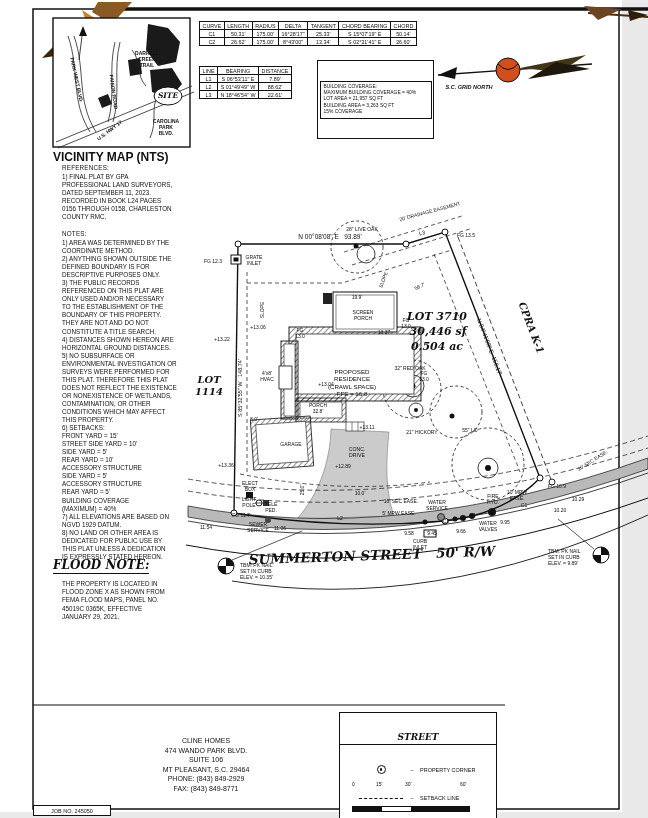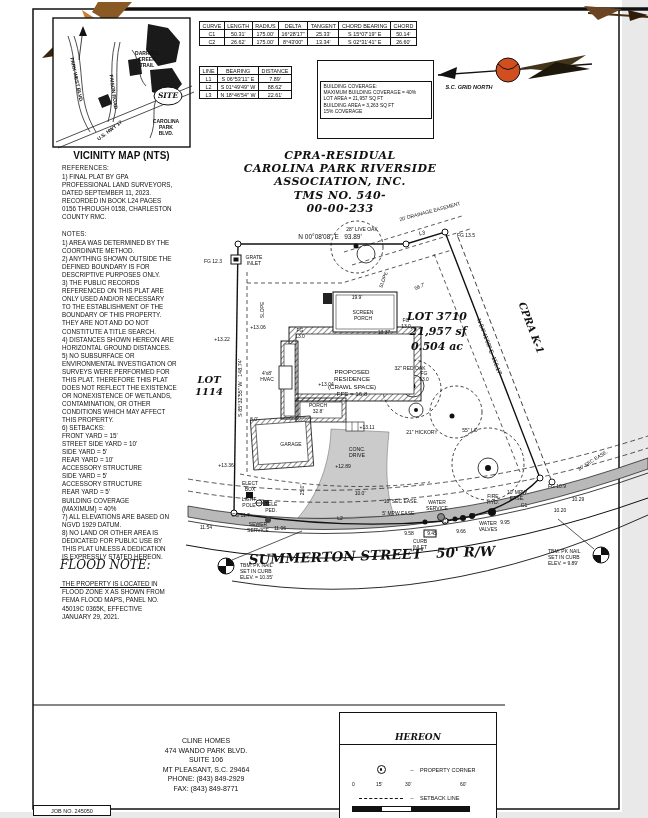--- a/index.html
+++ b/index.html
@@ -7,27 +7,27 @@
   .page{position:relative;width:648px;height:818px;overflow:hidden;}
   .paper{position:absolute;left:0;top:0;width:622px;height:812px;background:#fff;}
   svg.draw{position:absolute;left:0;top:0;z-index:2;}
   .anno-layer{position:absolute;left:0;top:0;width:648px;height:783px;z-index:4;pointer-events:none;}
   .anno{position:absolute;white-space:pre;text-align:center;line-height:1.18;color:#111;letter-spacing:0;}
   .anno.serif{font-family:"DejaVu Serif",serif;font-style:italic;font-weight:bold;}
   .anno.vic{font-weight:bold;letter-spacing:0;}
   .anno.nor{font-weight:bold;font-style:italic;}
   .anno.left{text-align:left;}
   .block{position:absolute;z-index:5;white-space:pre-line;}
-  .vcap{left:53px;top:150px;width:137px;text-align:center;font-weight:bold;font-size:10px;}
+  .vcap{left:53px;top:150px;width:137px;text-align:left;font-weight:bold;font-size:12px;}
   .refs-h,.notes-h{font-size:6.3px;letter-spacing:.2px;}
   .refs-h{left:62px;top:164px;}
   .refs-b{left:62px;top:173px;width:134px;font-size:6.3px;line-height:8.1px;}
   .notes-h{left:62px;top:230px;}
   .notes-b{left:62px;top:239px;width:136px;font-size:6.3px;line-height:8.05px;}
-  .flood-h{left:60px;top:558px;font-family:"DejaVu Serif",serif;font-style:italic;font-weight:normal;font-size:12px;border-bottom:1.4px solid #111;padding-bottom:15px;}
+  .flood-h{left:53px;top:558px;font-family:"DejaVu Serif",serif;font-style:italic;font-weight:bold;font-size:12px;border-bottom:1.4px solid #111;padding-bottom:1px;}
   .flood-b{left:62px;top:580px;width:130px;font-size:6.3px;line-height:8.2px;}
   .title-block{left:232px;top:149px;width:216px;text-align:center;font-family:"DejaVu Serif",serif;font-style:italic;font-weight:bold;font-size:11px;line-height:13.2px;letter-spacing:.5px;}
   .firm{left:120px;top:736px;width:172px;text-align:center;font-size:7px;line-height:9.6px;}
   table.tbl{position:absolute;z-index:5;border-collapse:collapse;background:#fff;font-size:5.4px;}
   table.tbl th,table.tbl td{border:.8px solid #111;padding:.5px 2.5px;text-align:center;font-weight:normal;white-space:nowrap;}
   .curve{left:199px;top:21px;}
   .lines{left:199px;top:66px;}
   .bcov{left:317px;top:60px;width:112px;border:1.2px solid #111;padding:1.5px;background:#fff;z-index:5;}
   .bcov-inner{border:.8px solid #111;padding:2px 3px;font-size:4.9px;line-height:6.4px;white-space:pre-line;}
   .legend{left:339px;top:712px;width:156px;border:1.3px solid #111;background:#fff;z-index:5;}
@@ -229,21 +229,21 @@
       <span class="anno" style="left: 362px; top: 230px; font-size: 5px; transform: translate(-50%, -50%);">28" LIVE OAK</span>
       <span class="anno" style="left: 430px; top: 212px; font-size: 5px; transform: translate(-50%, -50%) rotate(-15deg);">20' DRAINAGE EASEMENT</span>
       <span class="anno" style="left: 422px; top: 233px; font-size: 5.5px; transform: translate(-50%, -50%) rotate(-14deg);">L3</span>
       <span class="anno" style="left: 466px; top: 236px; font-size: 5px; transform: translate(-50%, -50%);">FG 13.5</span>
       <span class="anno" style="left: 213px; top: 262px; font-size: 5px; transform: translate(-50%, -50%);">FG 12.3</span>
       <span class="anno" style="left: 254px; top: 261px; font-size: 5px; transform: translate(-50%, -50%);">GRATE
 INLET</span>
       <span class="anno" style="left: 489px; top: 347px; font-size: 6px; transform: translate(-50%, -50%) rotate(69deg);">N 84°41'03" E  158.17'</span>
       <span class="anno serif" style="left: 531px; top: 328px; font-size: 10px; transform: translate(-50%, -50%) rotate(69deg);">CPRA K-1</span>
       <span class="anno serif" style="left: 437px; top: 317px; font-size: 11px; transform: translate(-50%, -50%);">LOT 3710</span>
-      <span class="anno serif" style="left: 438px; top: 332px; font-size: 11px; transform: translate(-50%, -50%);">21,957 sf</span>
+      <span class="anno serif" style="left: 438px; top: 332px; font-size: 11px; transform: translate(-50%, -50%);">30,446 sf</span>
       <span class="anno serif" style="left: 437px; top: 347px; font-size: 11px; transform: translate(-50%, -50%);">0.504 ac</span>
       <span class="anno serif" style="left: 209px; top: 386px; font-size: 10px; transform: translate(-50%, -50%);">LOT
 1114</span>
       <span class="anno" style="left: 240px; top: 388px; font-size: 5.5px; transform: translate(-50%, -50%) rotate(-90deg);">S 85°32'55" W   148.74'</span>
       <span class="anno" style="left: 222px; top: 340px; font-size: 5px; transform: translate(-50%, -50%);">+13.22</span>
       <span class="anno" style="left: 258px; top: 328px; font-size: 5px; transform: translate(-50%, -50%);">+13.06</span>
       <span class="anno" style="left: 263px; top: 310px; font-size: 5px; transform: translate(-50%, -50%) rotate(-90deg);">SLOPE</span>
       <span class="anno" style="left: 384px; top: 280px; font-size: 5px; transform: translate(-50%, -50%) rotate(-70deg);">SLOPE</span>
       <span class="anno" style="left: 420px; top: 287px; font-size: 5px; transform: translate(-50%, -50%) rotate(-25deg);">56.7'</span>
       <span class="anno" style="left: 357px; top: 298px; font-size: 5px; transform: translate(-50%, -50%);">19.9'</span>
@@ -385,25 +385,20 @@
   </table>
 
   <div class="block bcov">
     <div class="bcov-inner">BUILDING COVERAGE:
 MAXIMUM BUILDING COVERAGE = 40%
 LOT AREA = 21,957 SQ FT
 BUILDING AREA = 3,263 SQ FT
 15% COVERAGE</div>
   </div>
 
-  <div class="block title-block">CPRA-RESIDUAL
-CAROLINA PARK RIVERSIDE
-ASSOCIATION, INC.
-TMS NO. 540-
-00-00-233</div>
 
   <div class="block refs-h">REFERENCES:</div>
   <div class="block refs-b">1) FINAL PLAT BY GPA
 PROFESSIONAL LAND SURVEYORS,
 DATED SEPTEMBER 11, 2023.
 RECORDED IN BOOK L24 PAGES
 0156 THROUGH 0158, CHARLESTON
 COUNTY RMC.</div>
   <div class="block notes-h">NOTES:</div>
   <div class="block notes-b">1) AREA WAS DETERMINED BY THE
@@ -454,21 +449,21 @@
 JANUARY 29, 2021.</div>
 
   <div class="block firm">CLINE HOMES
 474 WANDO PARK BLVD.
 SUITE 106
 MT PLEASANT, S.C. 29464
 PHONE: (843) 849-2929
 FAX: (843) 849-8771</div>
 
   <div class="block legend">
-    <div class="legend-title">HEREON</div>
+    <div class="legend-title">STREET</div>
     <div class="legend-row">
       <span class="legend-sym"><span class="pc-outer"><span class="pc-dot"></span></span></span>
       <span class="legend-dash">–</span>
       <span>PROPERTY CORNER</span>
     </div>
     <div class="legend-row">
       <span class="legend-sym"><span class="dashline"></span></span>
       <span class="legend-dash">–</span>
       <span>SETBACK LINE</span>
     </div>

